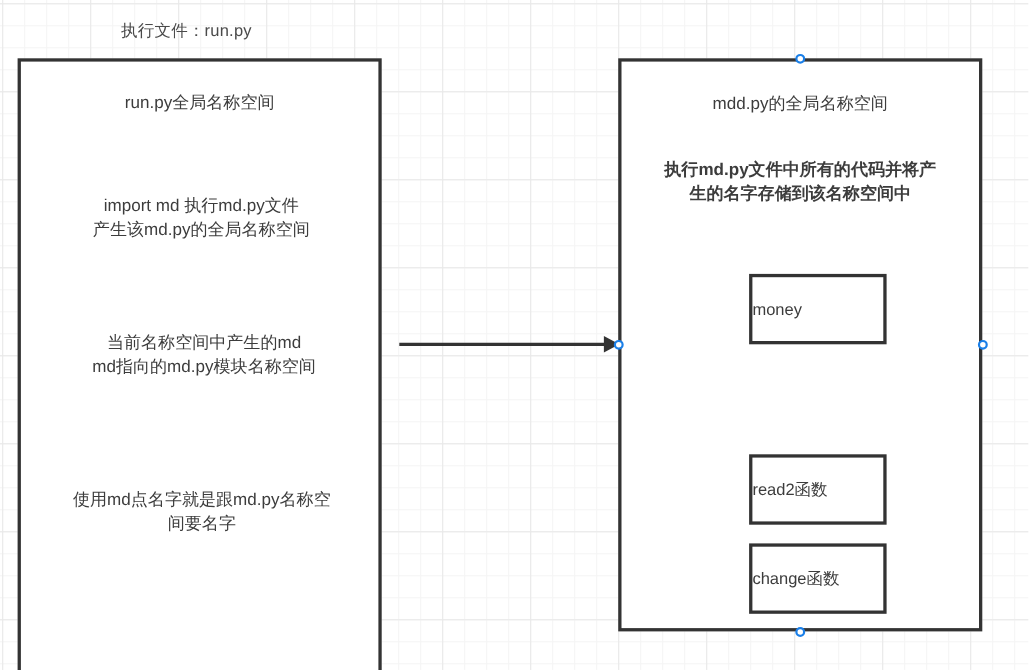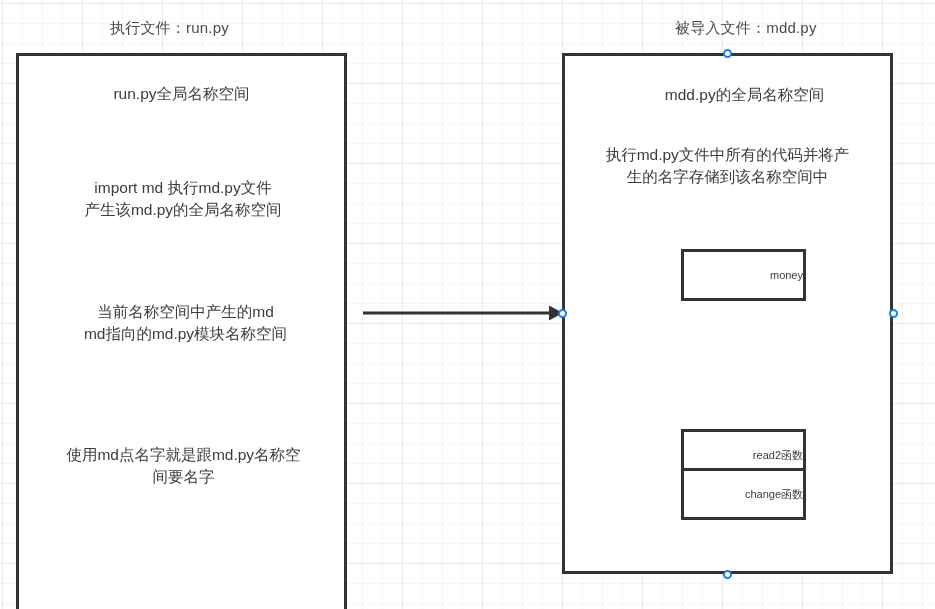--- a/index.html
+++ b/index.html
@@ -73,42 +73,42 @@
     line-height: 1.45;
     box-sizing: border-box;
     padding: 0 12px;
   }
 
   #run-title   { top: 27px; }
   #run-import  { top: 121px; padding-left: 15px; }
   #run-current { top: 245px; padding-left: 20px; }
   #run-dot     { top: 388px; }
 
-  #mdd-title   { top: 28px; margin-left: 17px; }
-  #mdd-desc    { top: 88px; }
+  #mdd-title   { top: 28px; }
+  #mdd-desc    { top: 88px; font-weight: bold; }
 
   
   .inner-box {
     position: absolute;
     left: 116px;
     width: 125px;
-    height: 52px;
+    height: 64px;
     border: 3px solid #333333;
     background: #ffffff;
     box-sizing: border-box;
     display: flex;
     align-items: center;
-    justify-content: flex-end;
-    font-size: 11px;
+    justify-content: flex-start;
+    font-size: 15px;
     color: #3c3c3c;
   }
   #inner-money  { top: 193px; }
   #inner-read1  { top: 275px; }
-  #inner-read2  { top: 357px; margin-top: 16px; }
-  #inner-change { top: 412px; }
+  #inner-read2  { top: 357px; }
+  #inner-change { top: 438px; }
 
   
   #arrow-connector {
     position: absolute;
     left: 363px;
     top: 303px;
     width: 200px;
     height: 20px;
     overflow: visible;
   }
@@ -128,21 +128,20 @@
   #handle-mdd-top   { left: 723px; top: 49px; }
   #handle-mdd-bottom{ left: 723px; top: 570px; }
 </style>
 </head>
 <body>
 
 <div id="canvas">
 
   <div class="caption" id="caption-left">执行文件：run.py</div>
 
-  <div class="caption" id="caption-right">被导入文件：mdd.py</div>
 
   <div class="namespace-box" id="box-run">
 
     <div class="box-text" id="run-title">run.py全局名称空间</div>
 
     <div class="box-text" id="run-import" style="white-space: pre-line;">import md 执行md.py文件
 产生该md.py的全局名称空间</div>
 
     <div class="box-text" id="run-current" style="white-space: pre-line;">当前名称空间中产生的md
 md指向的md.py模块名称空间</div>

